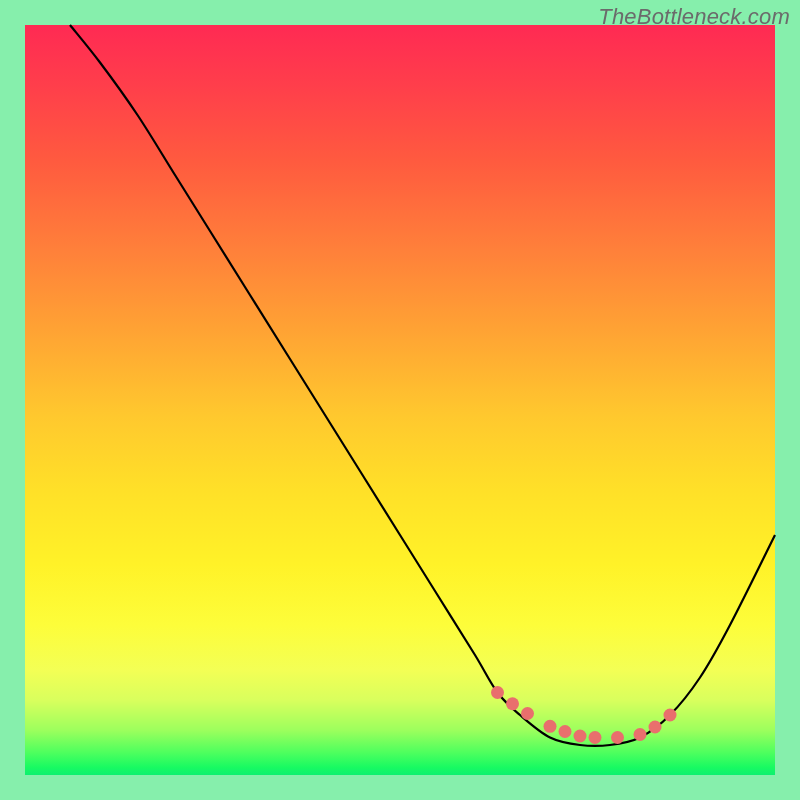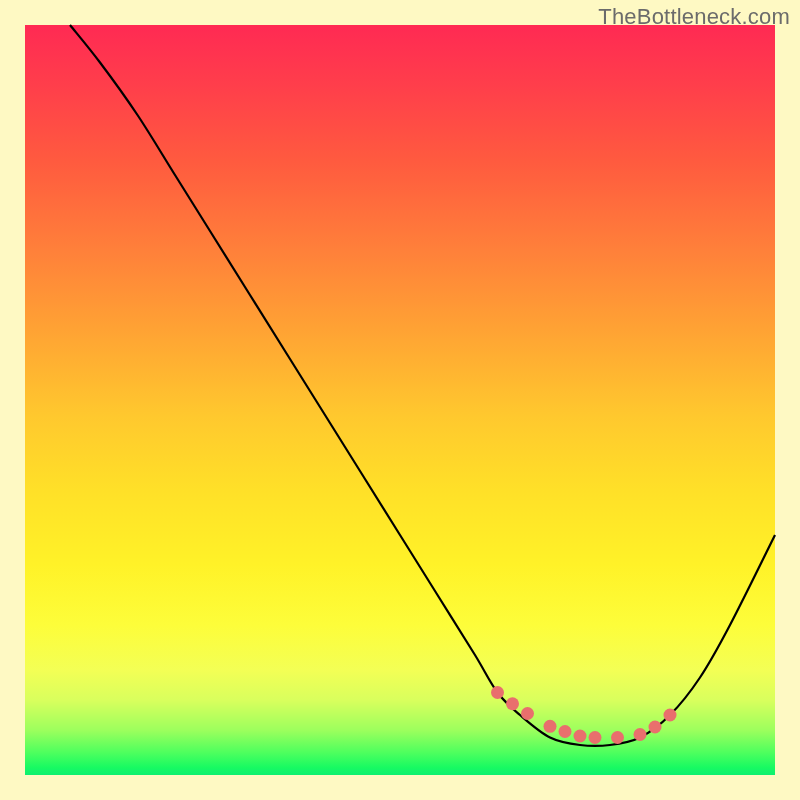--- a/index.html
+++ b/index.html
@@ -10,21 +10,22 @@
     background: #000;
     overflow: hidden;
     font-family: Arial, Helvetica, sans-serif;
   }
   .frame {
     position: absolute;
     left: 0;
     top: 0;
     width: 800px;
     height: 800px;
-    background: #fef9c3;
+    background: #86efac;
+    font-style: italic;
   }
   .plot {
     position: absolute;
     left: 25px;
     top: 25px;
     width: 750px;
     height: 750px;
     background: linear-gradient(to bottom,
       #ff2a53 0%,
       #ff3e4b 8%,

